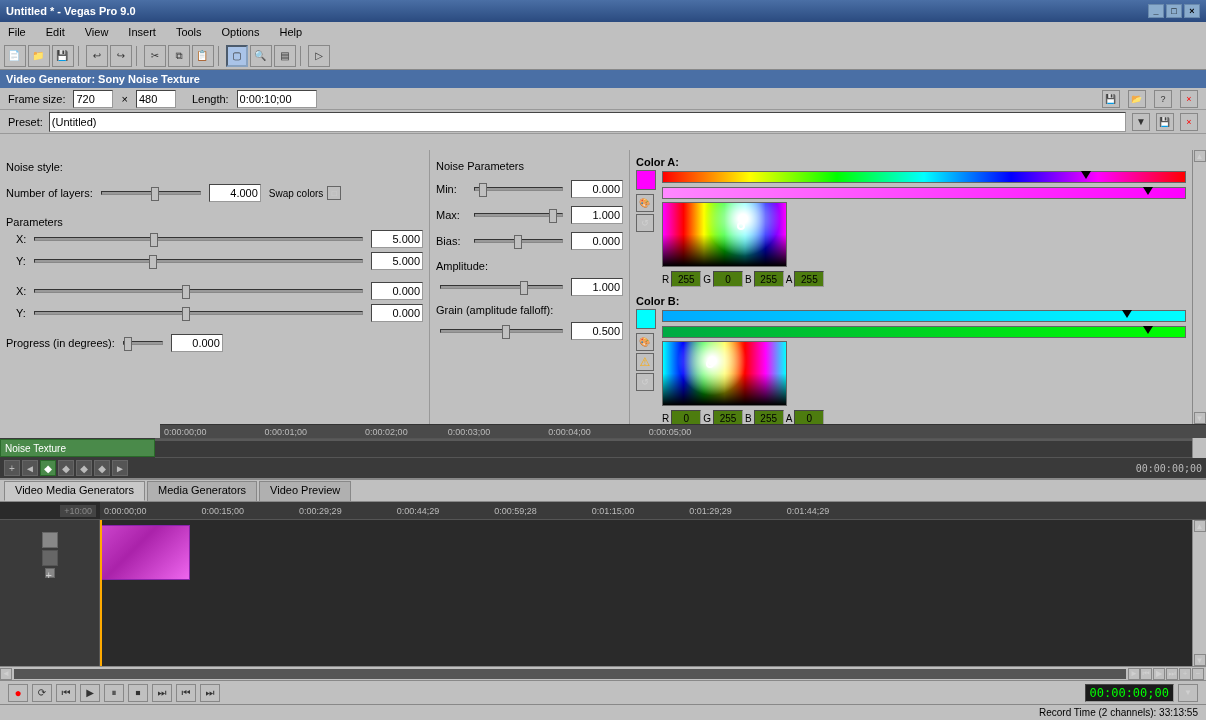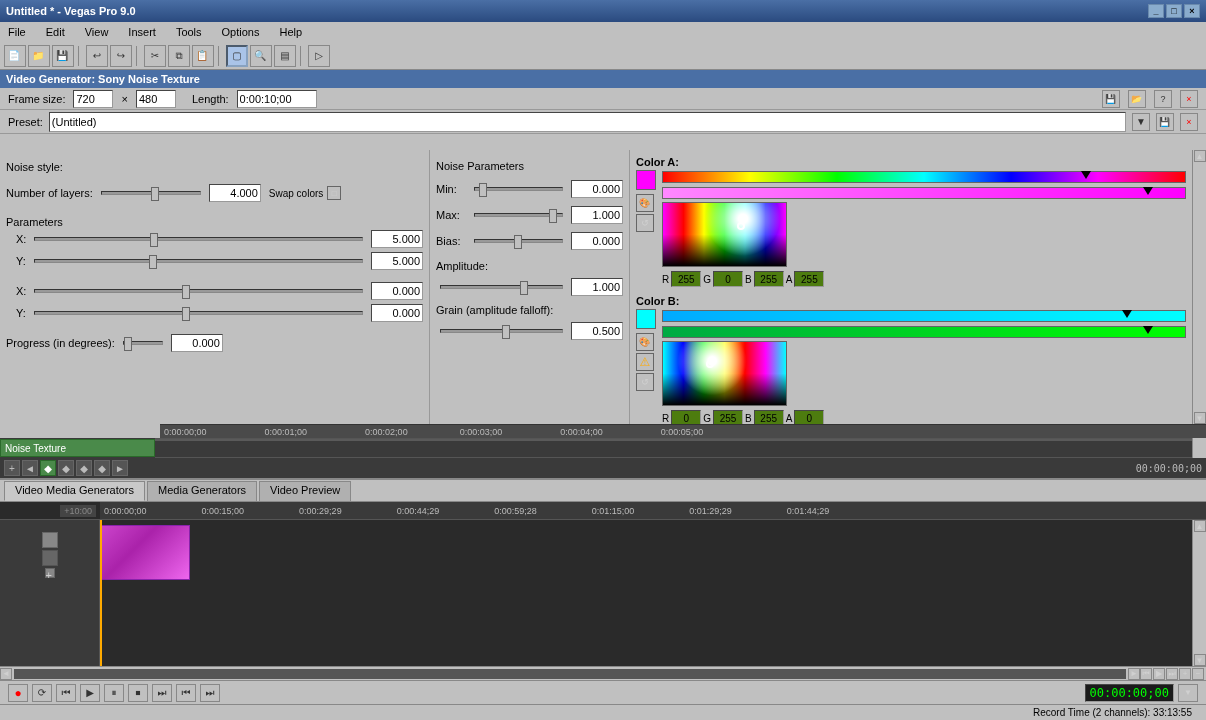--- a/index.html
+++ b/index.html
@@ -346,21 +346,21 @@
       min-width: 80px;
       text-align: center;
     }
     
     #status-bar {
       height: 16px;
       background: #c0c0c0;
       display: flex;
       align-items: center;
       justify-content: flex-end;
-      padding: 0 14px;
+      padding: 0 8px;
       font-size: 10px;
       color: #000;
       border-top: 1px solid #888;
     }
     
     .scrollbar-v {
       width: 14px;
       background: #c0c0c0;
       border-left: 1px solid #888;
       display: flex;
@@ -705,21 +705,21 @@
         <div class="scroll-arrow">▲</div>
         <div style="flex:1;background:#c0c0c0;"></div>
         <div class="scroll-arrow">▼</div>
       </div>
     </div>
 
     <div style="height:14px;background:#4a4a4a;display:flex;align-items:center;overflow:hidden;margin-left:160px;border-top:1px solid #333;">
       <span style="font-size:9px;color:#bbb;margin-left:4px;">0:00:00;00</span>
       <span style="font-size:9px;color:#bbb;margin-left:58px;">0:00:01;00</span>
       <span style="font-size:9px;color:#bbb;margin-left:58px;">0:00:02;00</span>
-      <span style="font-size:9px;color:#bbb;margin-left:52px;">0:00:03;00</span>
+      <span style="font-size:9px;color:#bbb;margin-left:40px;">0:00:03;00</span>
       <span style="font-size:9px;color:#bbb;margin-left:58px;">0:00:04;00</span>
       <span style="font-size:9px;color:#bbb;margin-left:58px;">0:00:05;00</span>
     </div>
 
     <div style="height:20px;display:flex;align-items:center;background:#3a3a3a;justify-content:space-between;">
       <div class="track-label">
         <span>Noise Texture</span>
       </div>
       <div style="flex:1;height:20px;background:#3a3a3a;position:relative;border-top:1px solid #555;border-bottom:1px solid #555;">
         <div style="position:absolute;top:0;left:0;width:100%;height:2px;background:#5a5a5a;"></div>

